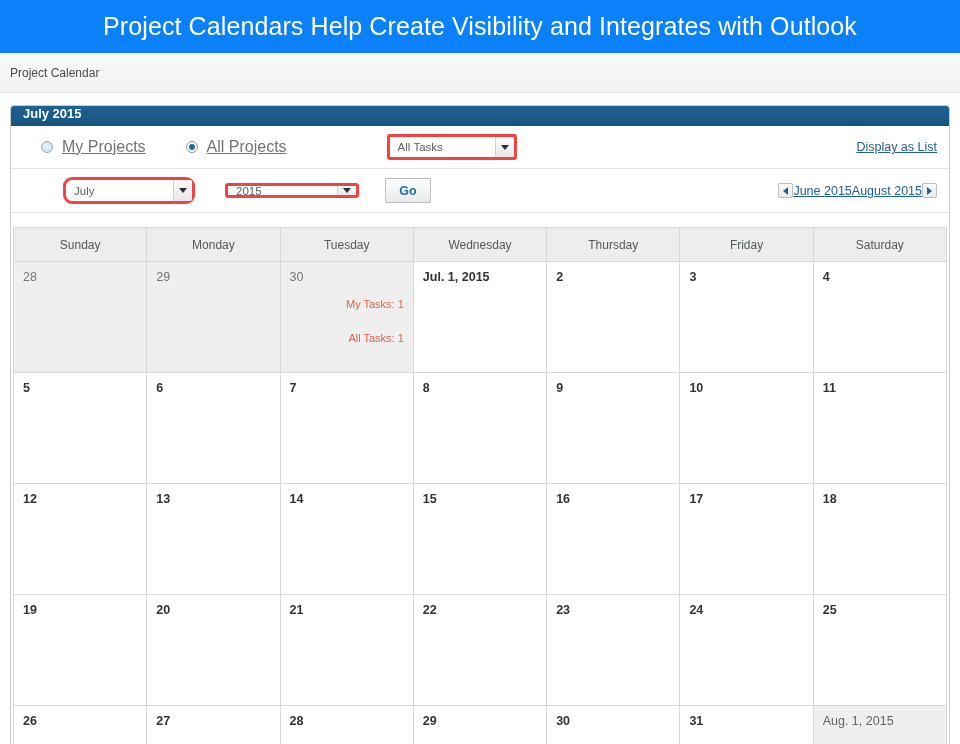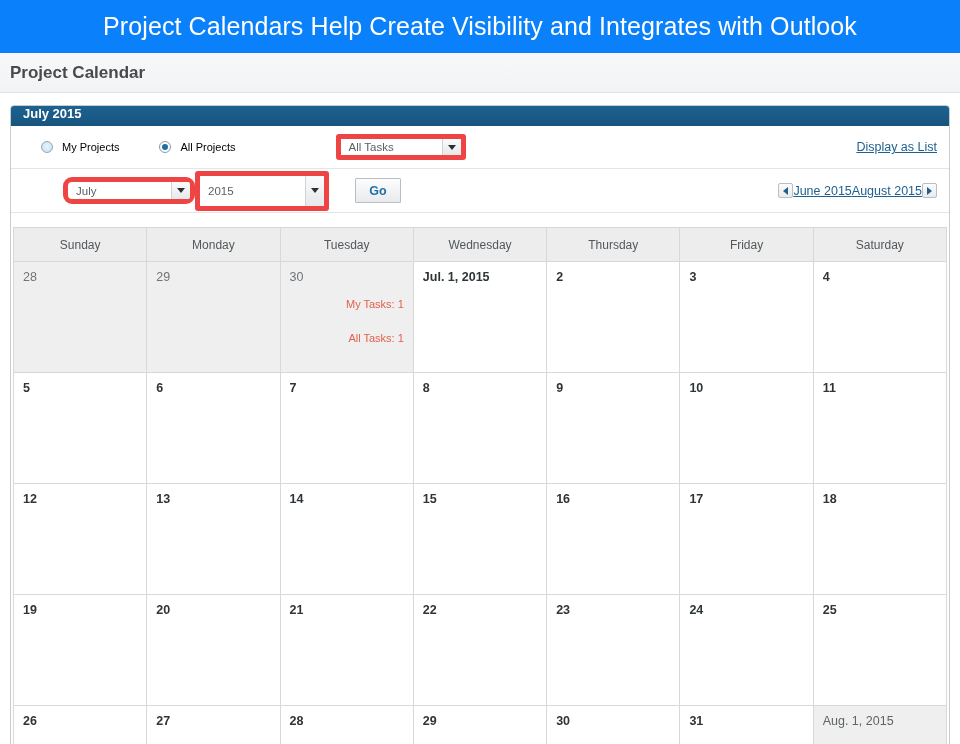--- a/index.html
+++ b/index.html
@@ -31,22 +31,22 @@
   .page-head {
     height: 40px;
     background: linear-gradient(to bottom, #f7f8f9 0%, #f1f3f5 100%);
     display: flex;
     align-items: center;
     padding-left: 10px;
     border-bottom: 1px solid #dfe3e6;
   }
   .page-head h1 {
     margin: 0;
-    font-size: 17px;
-    font-weight: bold;
+    font-size: 12px;
+    font-weight: normal;
     color: #4a4a4a;
   }
 
   
   .panel-wrap {
     padding: 12px 10px 0 10px;
     background: #ffffff;
   }
   .panel {
     border: 1px solid #c8ccd0;
@@ -102,31 +102,32 @@
   }
   .radio-dot.checked::after {
     content: "";
     position: absolute;
     left: 2px; top: 2px;
     width: 6px; height: 6px;
     border-radius: 50%;
     background: #1d6fa5;
   }
   .radio-label {
-    font-size: 11px;
-    color: #000000;
+    font-size: 16px;
+    color: #737373;
     white-space: nowrap;
+    text-decoration: underline;
   }
 
   
   .sel {
     display: inline-flex;
     align-items: stretch;
     height: 26px;
-    border: 5px solid #ef4444;
+    border: 3px solid #ef4444;
     border-radius: 3px;
     background: #ffffff;
     position: relative;
   }
   .sel-text {
     flex: 1;
     display: flex;
     align-items: center;
     padding: 0 8px;
     font-size: 11.5px;
@@ -145,21 +146,21 @@
   }
   .sel-btn i {
     width: 0; height: 0;
     border-left: 4px solid transparent;
     border-right: 4px solid transparent;
     border-top: 5px solid #2b2f33;
     display: block;
   }
   .sel-tasks { width: 130px; margin-left: 60px; }
   .sel-month { width: 132px; margin-left: 40px; height: 27px; border-radius: 9px; }
-  .sel-year  { width: 134px; height: 40px; }
+  .sel-year  { width: 134px; margin-left: 30px; height: 15px; }
 
   
   .go-btn {
     margin-left: 26px;
     height: 25px;
     min-width: 46px;
     padding: 0 10px;
     border: 1px solid #b9bec3;
     border-radius: 1px;
     background: linear-gradient(to bottom, #fdfdfd 0%, #e8eaec 100%);

